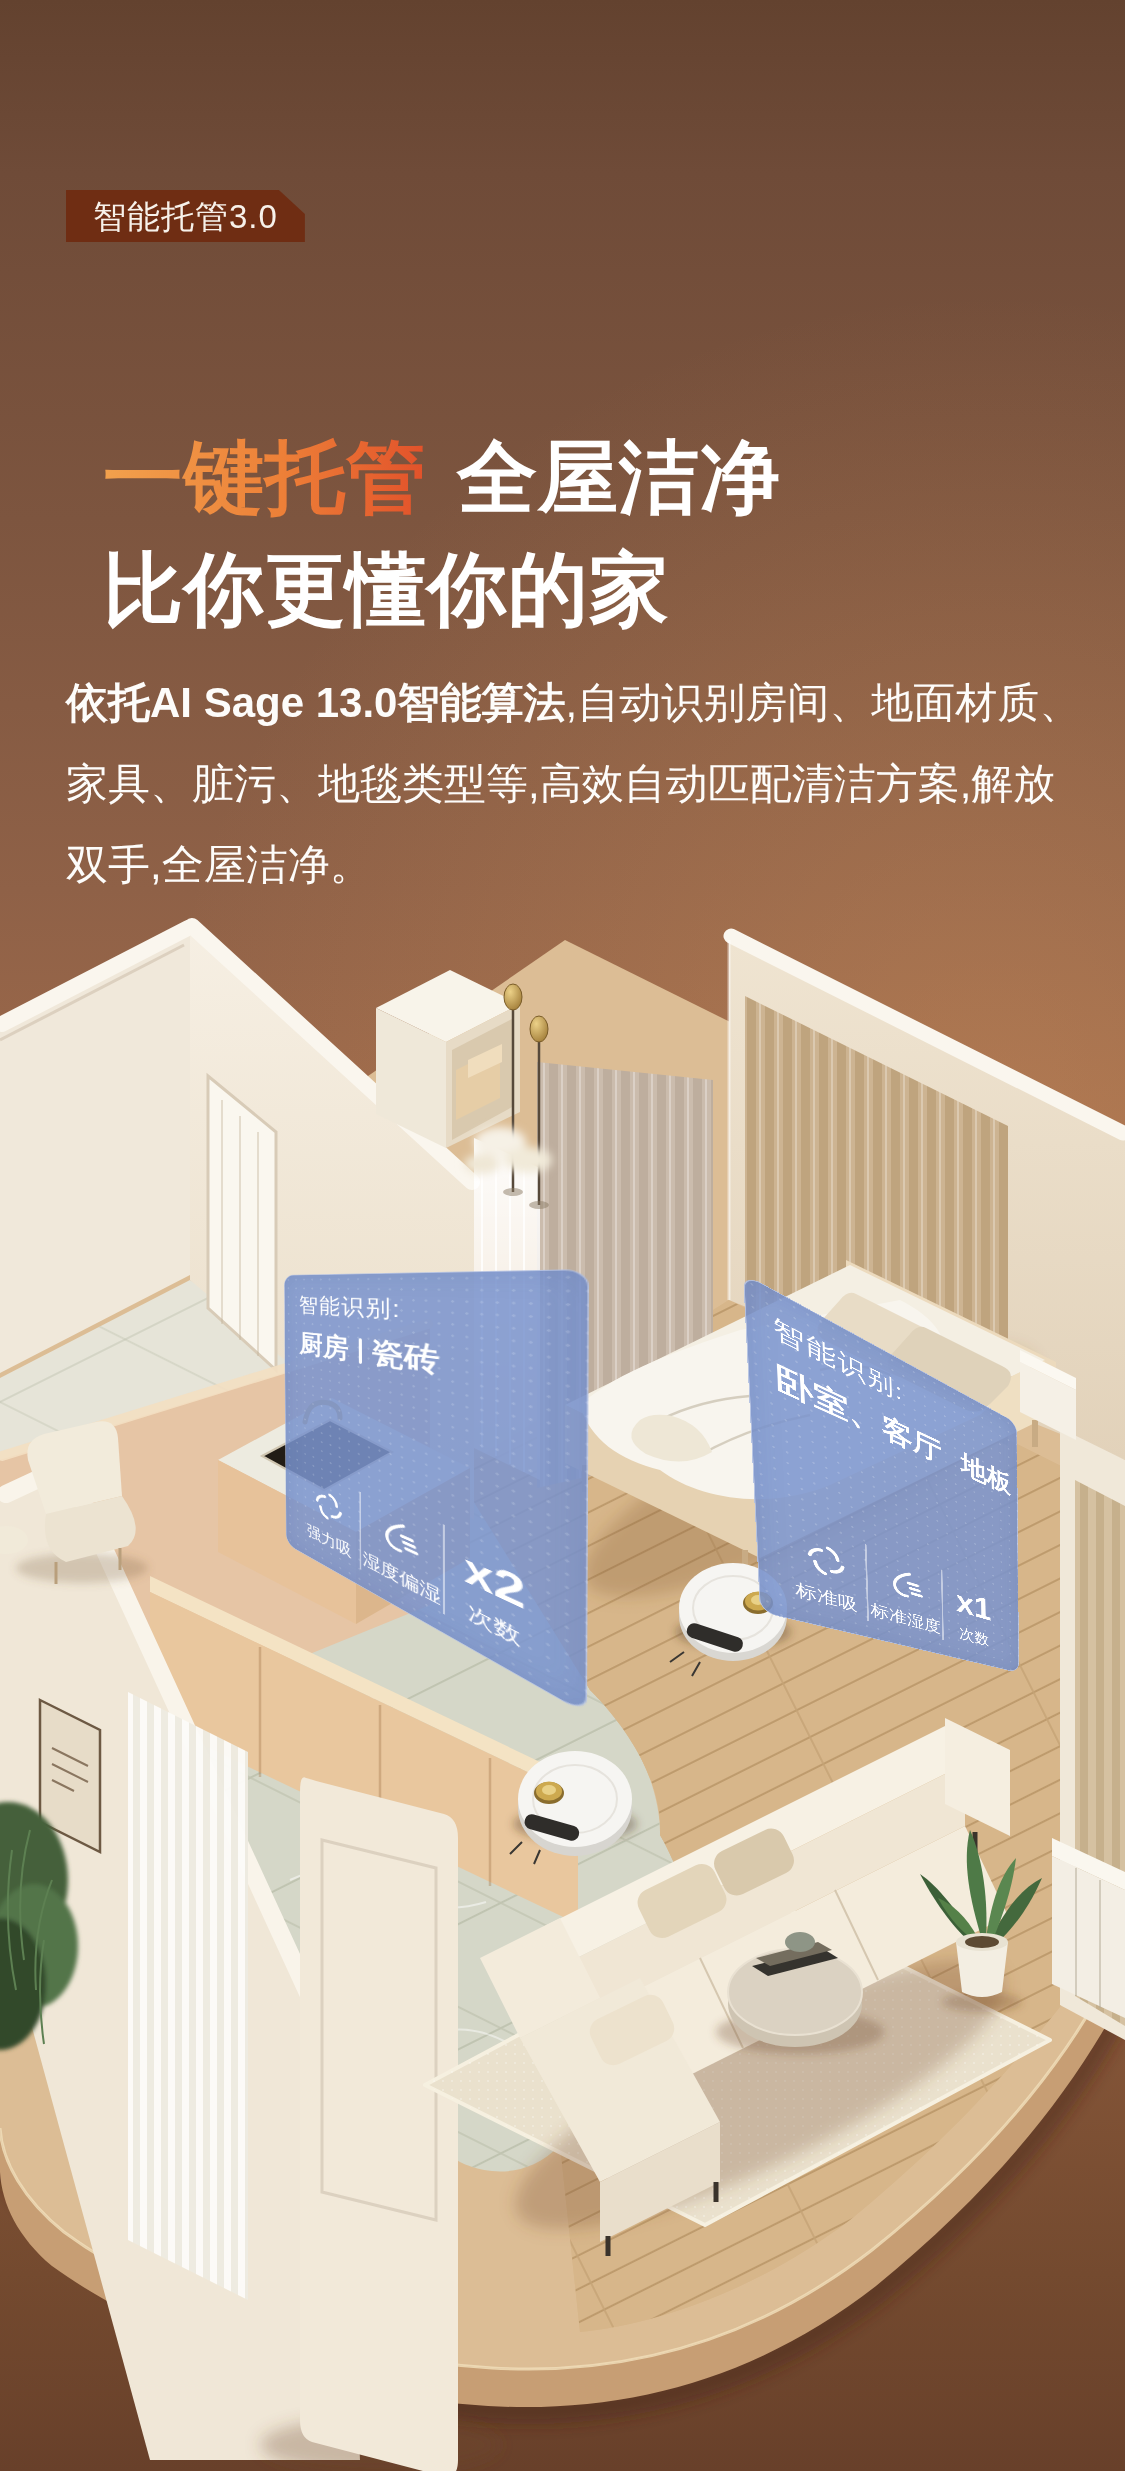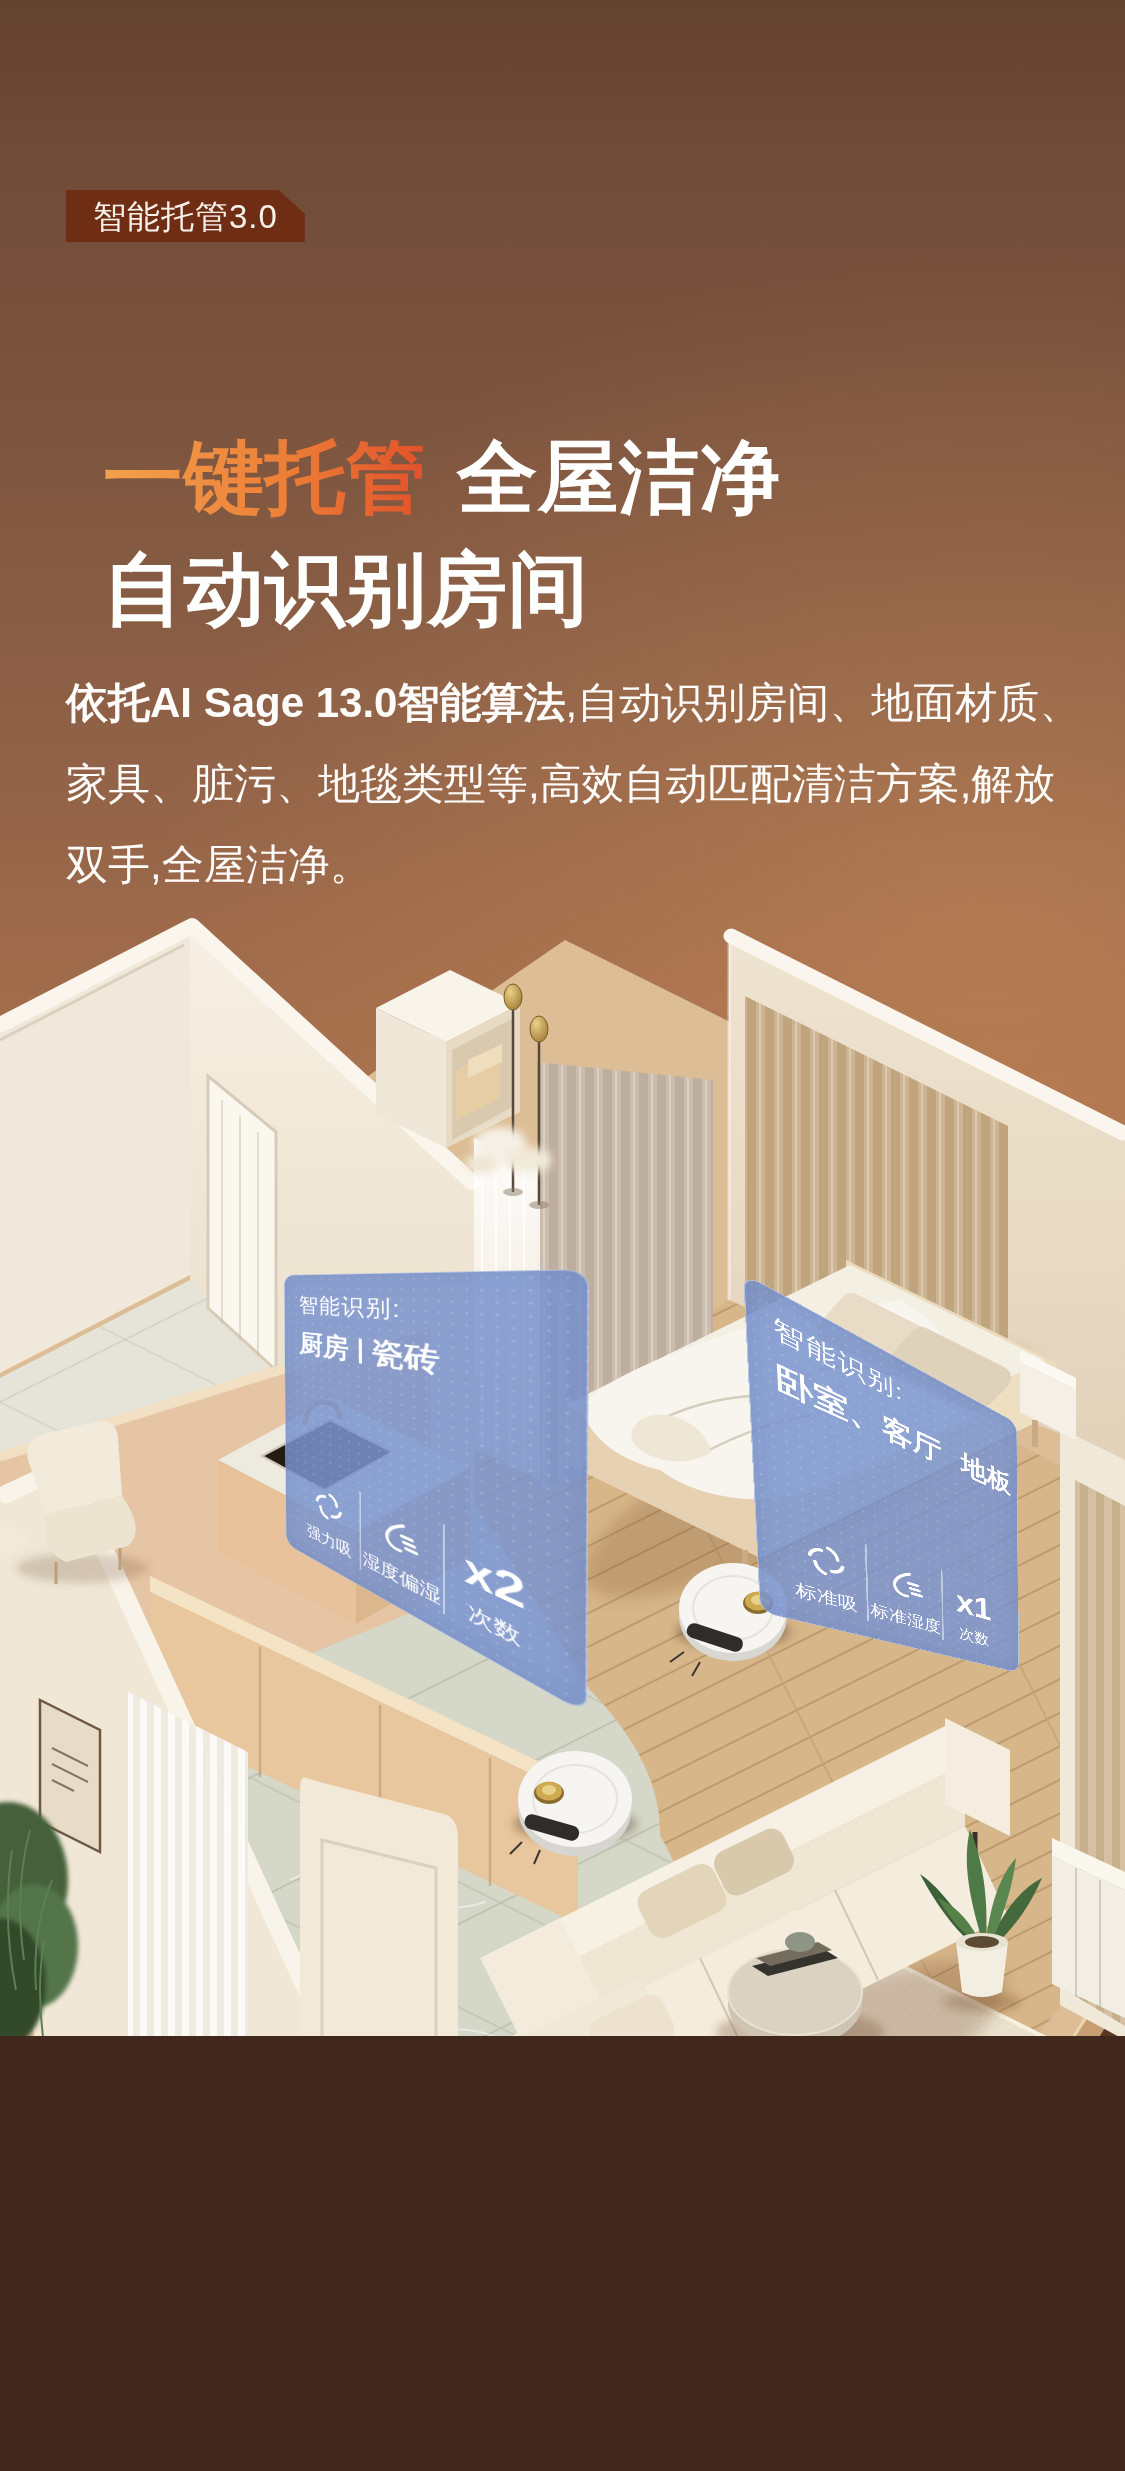--- a/index.html
+++ b/index.html
@@ -1,16 +1,16 @@
 <!DOCTYPE html>
 <html><head>
 <meta charset="utf-8">
 <style>
   html,body{margin:0;padding:0;background:#40281c;}
-  .page{position:relative;width:1125px;height:2036px;overflow:hidden;
+  .page{position:relative;width:1125px;height:2471px;overflow:hidden;
         font-family:"Liberation Sans","DejaVu Sans",sans-serif;
         background:
           radial-gradient(120% 55% at 88% 46%, rgba(212,150,96,0.38), rgba(212,150,96,0) 62%),
           linear-gradient(180deg,#63422f 0%,#6f4b38 7%,#7d553f 21%,#8f6147 36%,#a06b4b 48%,#aa724e 57%,#966247 70%,#845538 82%,#744a2f 92%,#68402a 100%);}
   
   .hero{position:absolute;left:66px;top:190px;right:30px;color:#fff;}
   .badge{position:absolute;left:0;top:0;height:52px;line-height:53px;padding:0 27px;
          background:#6f2d13;color:#f7f1ea;font-size:33px;font-weight:500;letter-spacing:1px;
          clip-path:polygon(0 0,calc(100% - 26px) 0,100% 24px,100% 100%,0 100%);}
   .title{position:absolute;left:0;top:178px;font-size:80px;line-height:112px;font-weight:700;
@@ -53,21 +53,21 @@
 <div class="page">
 
   <header class="hero">
     <div class="badge">
       <span>智能托管3.0</span>
     </div>
     <h1 class="title">
       <div>
         <span class="hl">一键托管</span><span>全屋洁净</span>
       </div>
-      <div>自动识别房间</div>
+      <div>比你更懂你的家</div>
     </h1>
     <p class="para">
       <span class="p-line"><strong>依托AI Sage 13.0智能算法</strong><span>,自动识别房间、地面材质、</span></span>
       <span class="p-line">家具、脏污、地毯类型等,高效自动匹配清洁方案,解放</span>
       <span class="p-line">双手,全屋洁净。</span>
     </p>
   </header>
 
   <svg class="scene-svg" viewBox="0 0 1125 1571" xmlns="http://www.w3.org/2000/svg">
     <defs>

